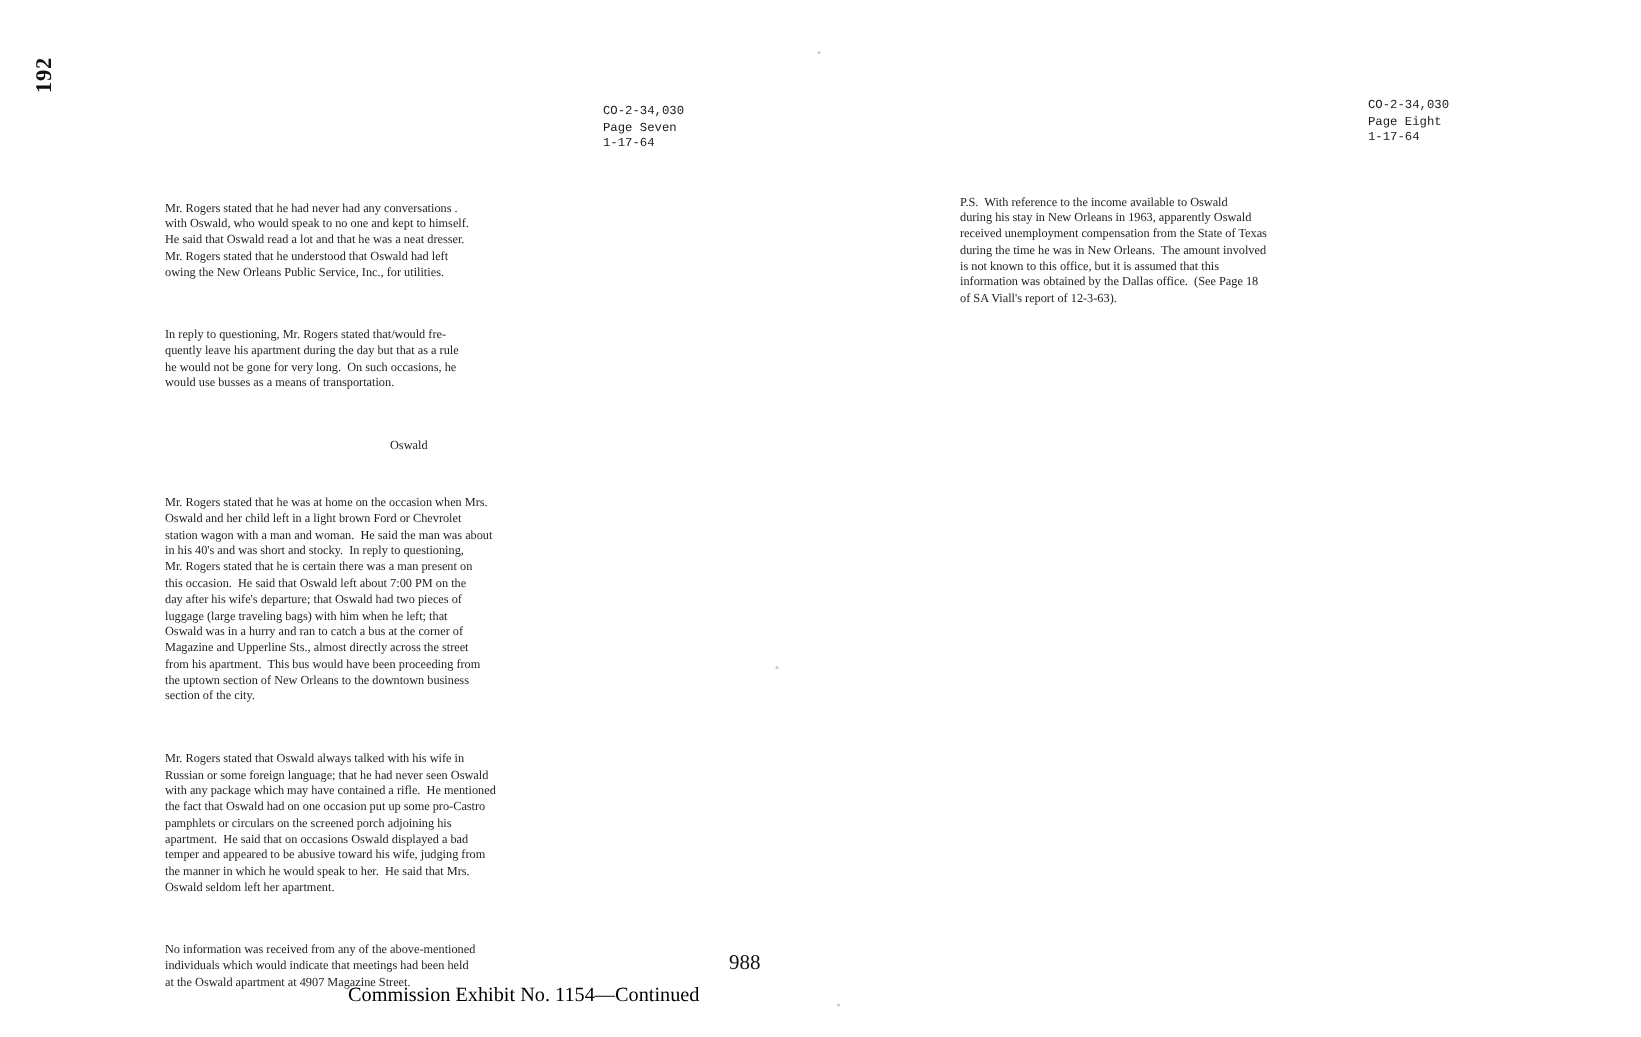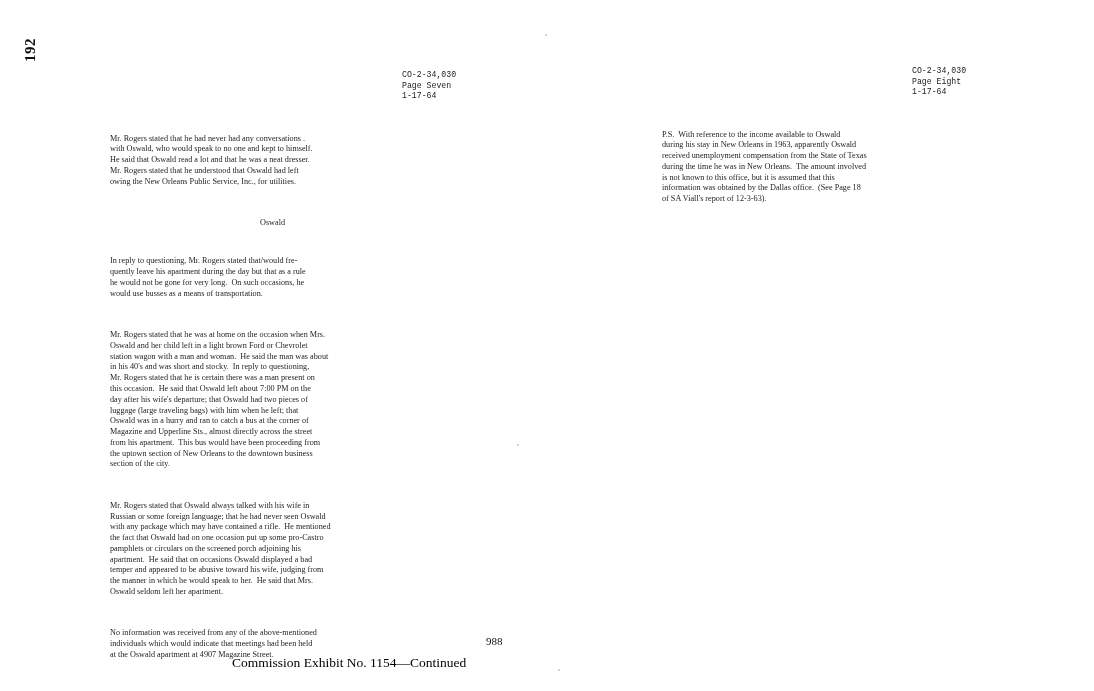--- a/index.html
+++ b/index.html
@@ -67,39 +67,39 @@
     line-height: 1.315;
     white-space: pre-wrap;
     color: #1d1d1d;
   }
   .sheet-left .body-block {
     left: 24px;
     top: 112px;
     width: 400px;
   }
   .sheet-right .body-block {
-    left: 22px;
+    left: 0;
     top: 108px;
     width: 360px;
   }
 
   .para { margin: 0 0 9px 0; white-space: pre; font-family: Liberation Serif, serif; }
   .para.tight { margin-bottom: 6px; }
   .para.last { margin-bottom: 0; }
 
   .inline-name {
     display: block;
     padding-left: 150px;
     white-space: pre;
   }
 
   .page-stamp {
     position: absolute;
     font-family: "Liberation Serif", serif;
-    font-size: 11px;
+    font-size: 14px;
     color: #111;
   }
   .stamp-left { left: 400px; top: 635px; }
 
   .exhibit-caption {
     position: absolute;
     font-family: "Liberation Serif", serif;
     font-size: 13.5px;
     color: #000;
     white-space: nowrap;
@@ -123,25 +123,25 @@
   <div class="doc-header">CO-2-34,030
 Page Seven
 1-17-64</div>
 
   <div class="body-block">
     <p class="para">Mr. Rogers stated that he had never had any conversations .
 with Oswald, who would speak to no one and kept to himself.
 He said that Oswald read a lot and that he was a neat dresser.
 Mr. Rogers stated that he understood that Oswald had left
 owing the New Orleans Public Service, Inc., for utilities.</p>
-    <p class="para tight inline-name">Oswald</p>
     <p class="para">In reply to questioning, Mr. Rogers stated that/would fre-
 quently leave his apartment during the day but that as a rule
 he would not be gone for very long.  On such occasions, he
 would use busses as a means of transportation.</p>
+    <p class="para tight inline-name">Oswald</p>
     <p class="para">Mr. Rogers stated that he was at home on the occasion when Mrs.
 Oswald and her child left in a light brown Ford or Chevrolet
 station wagon with a man and woman.  He said the man was about
 in his 40's and was short and stocky.  In reply to questioning,
 Mr. Rogers stated that he is certain there was a man present on
 this occasion.  He said that Oswald left about 7:00 PM on the
 day after his wife's departure; that Oswald had two pieces of
 luggage (large traveling bags) with him when he left; that
 Oswald was in a hurry and ran to catch a bus at the corner of
 Magazine and Upperline Sts., almost directly across the street

